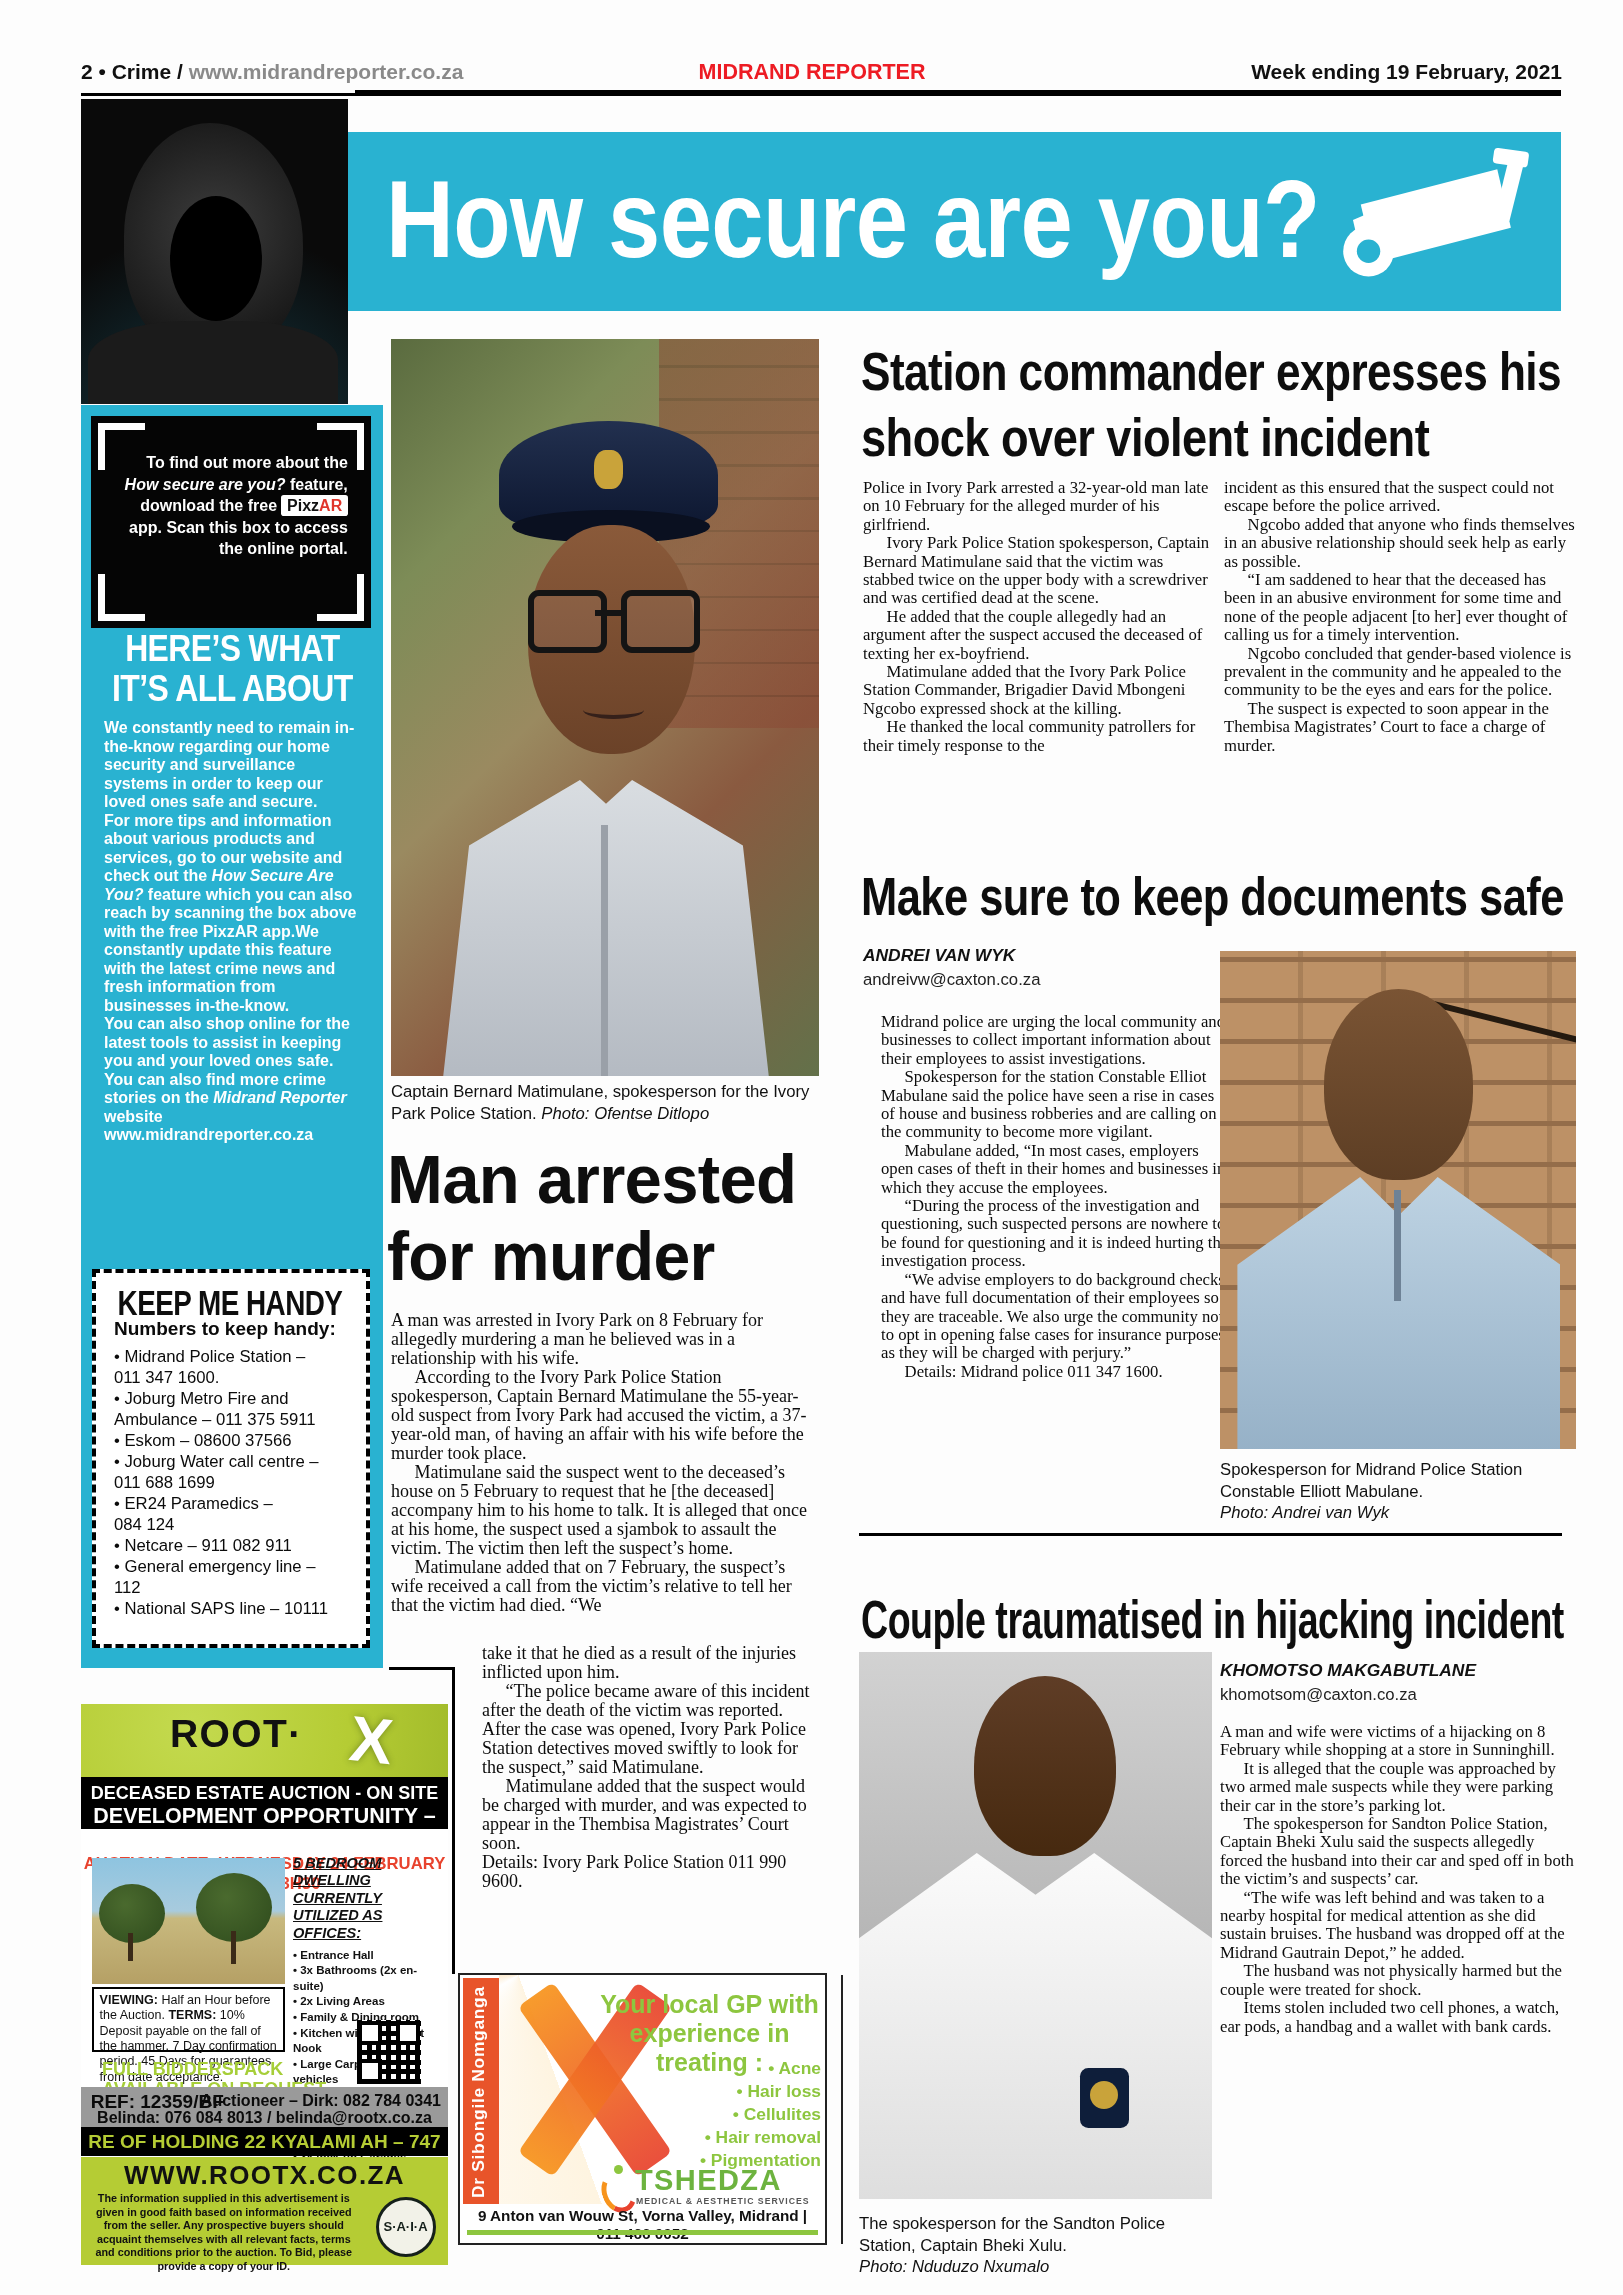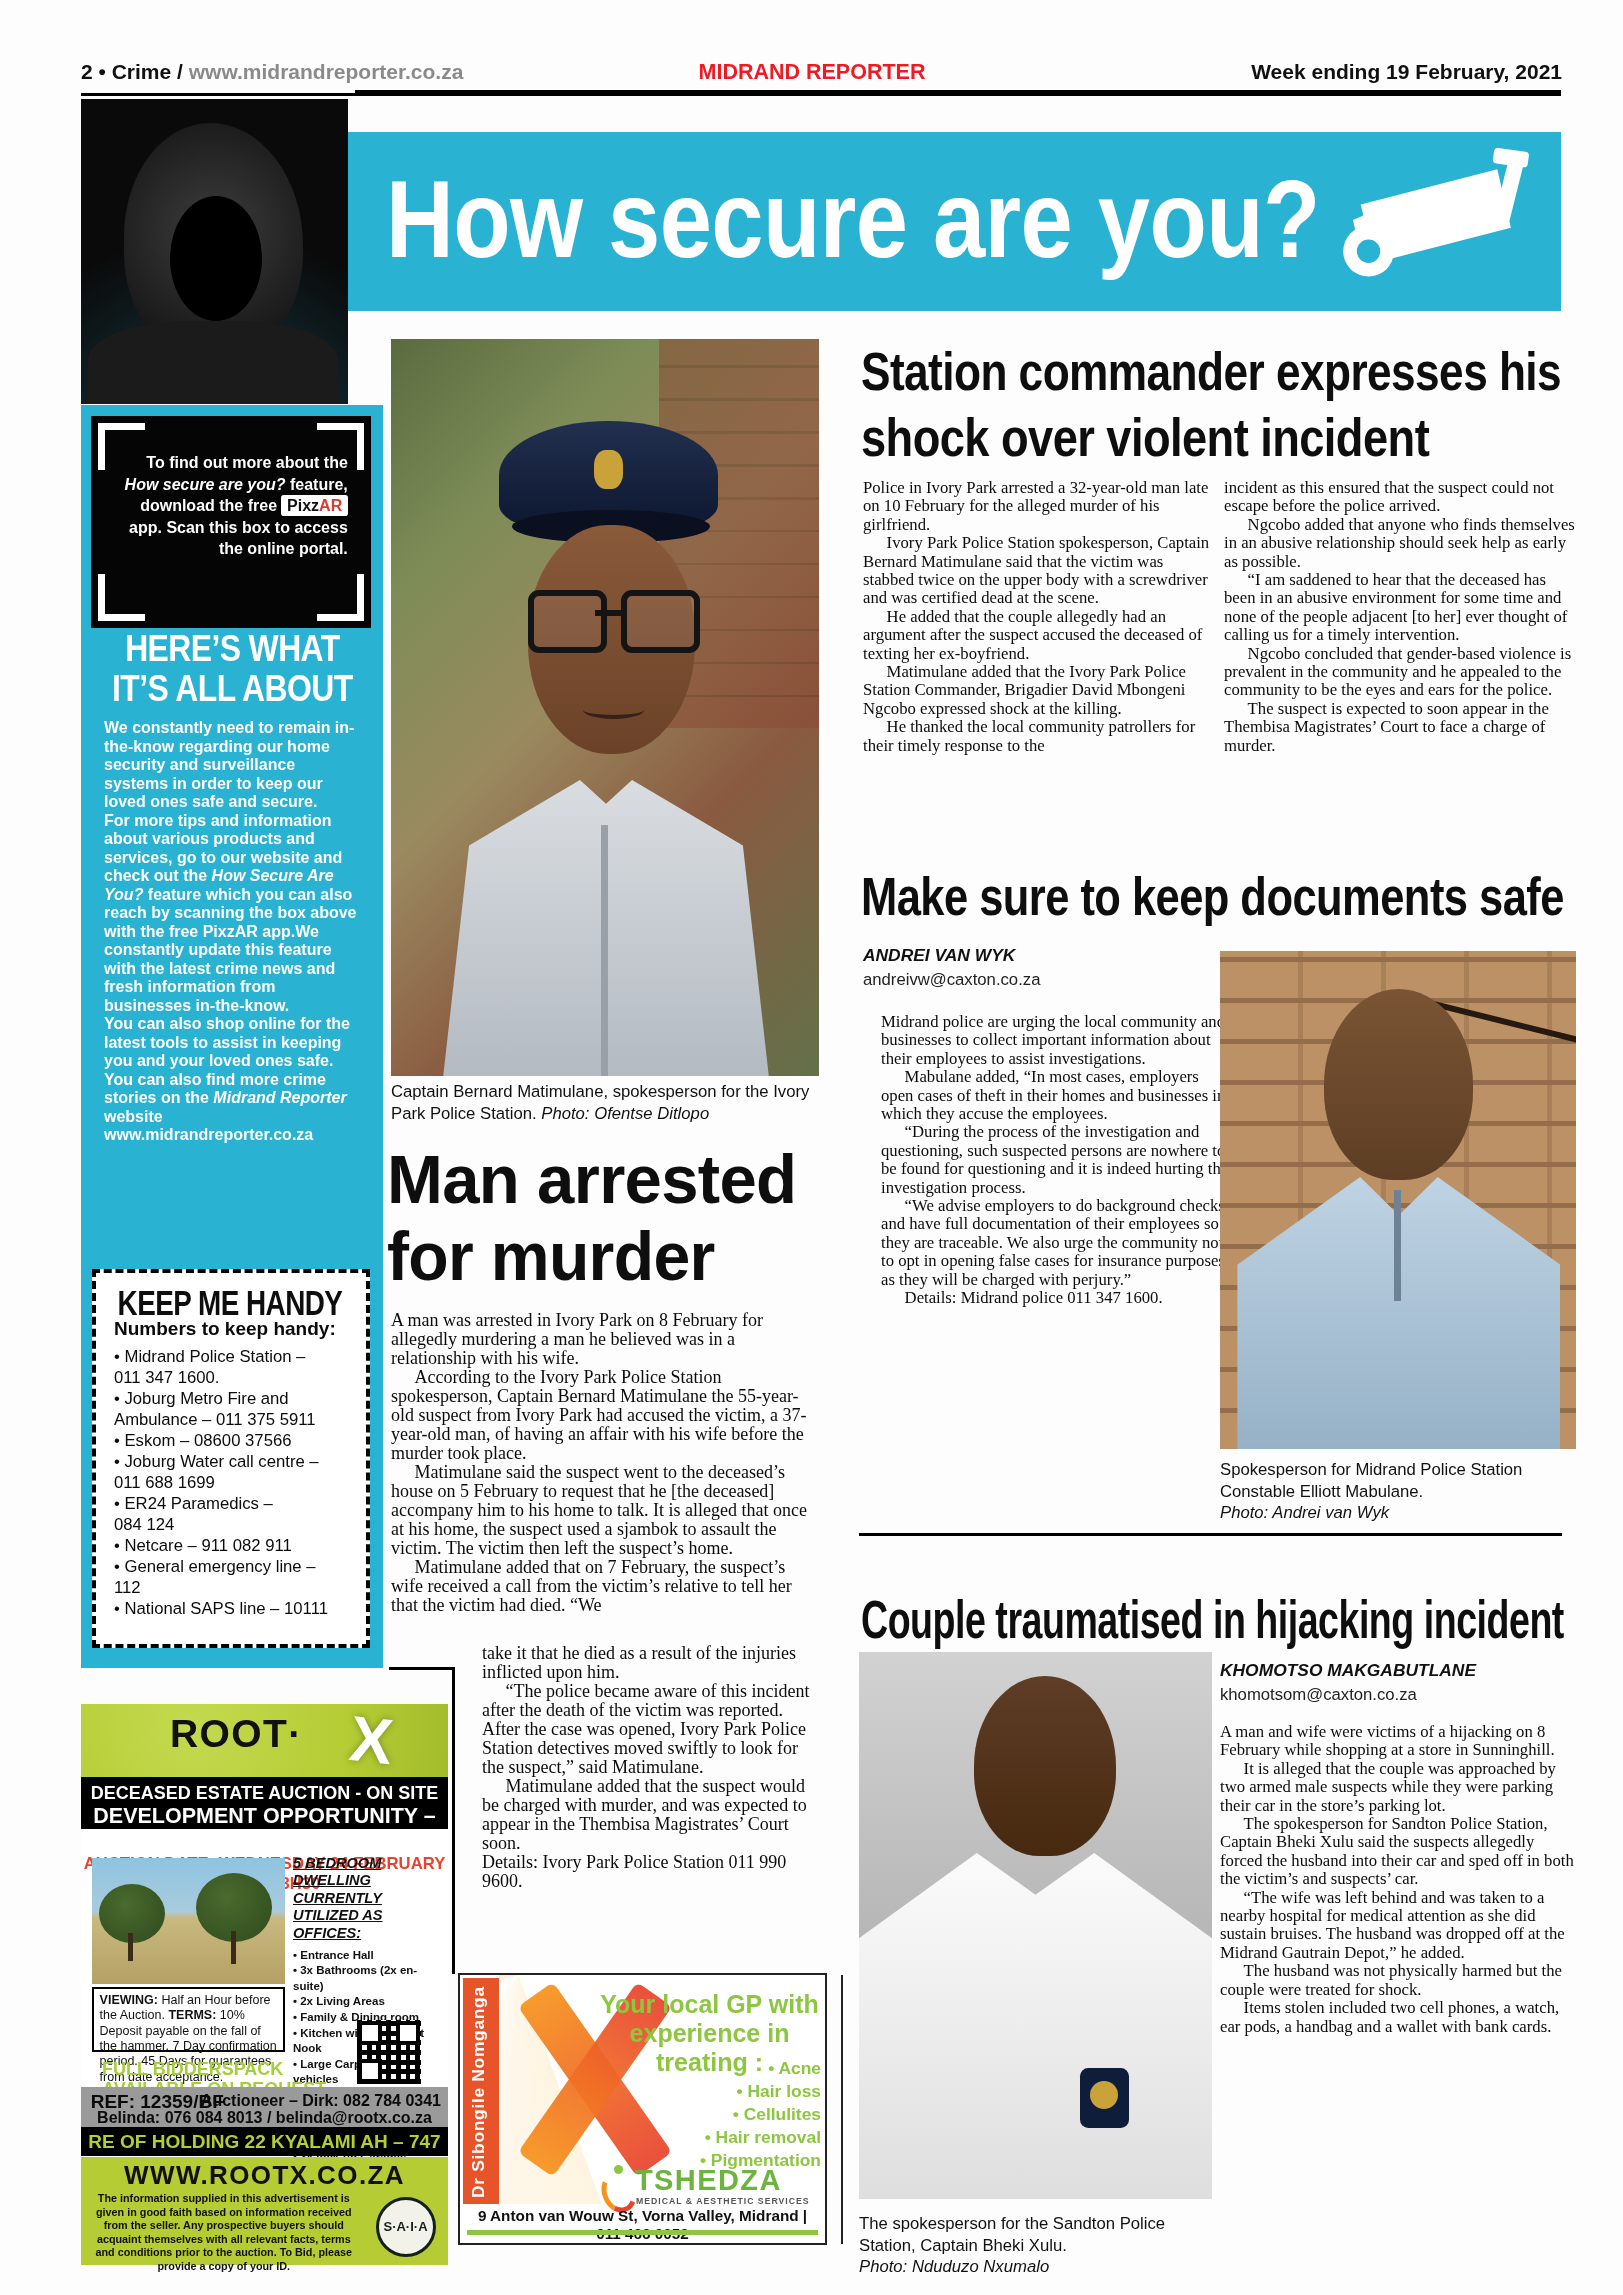--- a/index.html
+++ b/index.html
@@ -297,20 +297,21 @@
 
   <svg class="hl" style="left:861px;top:865px;" width="764" height="66" viewBox="0 0 1100 95">
     <text x="0" y="72" font-size="78" textLength="1012" lengthAdjust="spacingAndGlyphs">Make sure to keep documents safe</text>
   </svg>
   <div class="abs byline" style="left:863px;top:945px;">
     <div class="nm">ANDREI VAN WYK</div>
     <div class="em">andreivw@caxton.co.za</div>
   </div>
   <div class="colbody" style="left:881px;top:1013px;width:351px;">
     <p>Midrand police are urging the local community and businesses to collect important information about their employees to assist investigations.</p>
+    <p>Spokesperson for the station Constable Elliot Mabulane said the police have seen a rise in cases of house and business robberies and are calling on the community to become more vigilant.</p>
     <p>Mabulane added, “In most cases, employers open cases of theft in their homes and businesses in which they accuse the employees.</p>
     <p>“During the process of the investigation and questioning, such suspected persons are nowhere to be found for questioning and it is indeed hurting the investigation process.</p>
     <p>“We advise employers to do background checks and have full documentation of their employees so they are traceable. We also urge the community not to opt in opening false cases for insurance purposes as they will be charged with perjury.”</p>
     <p>Details: Midrand police 011 347 1600.</p>
   </div>
 
   <div class="abs mabulane">
     <div class="bricks"></div>
     <div class="branch"></div>
     <div class="head"></div>

